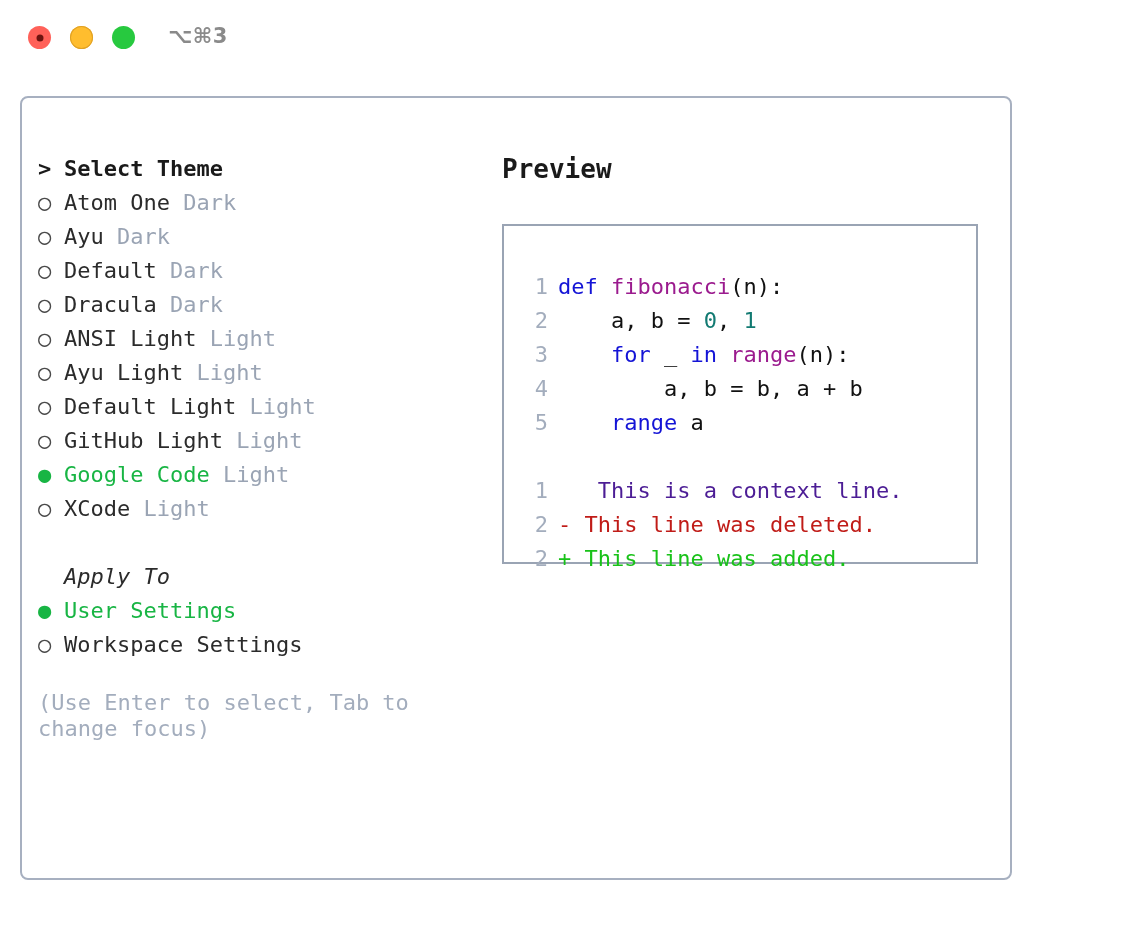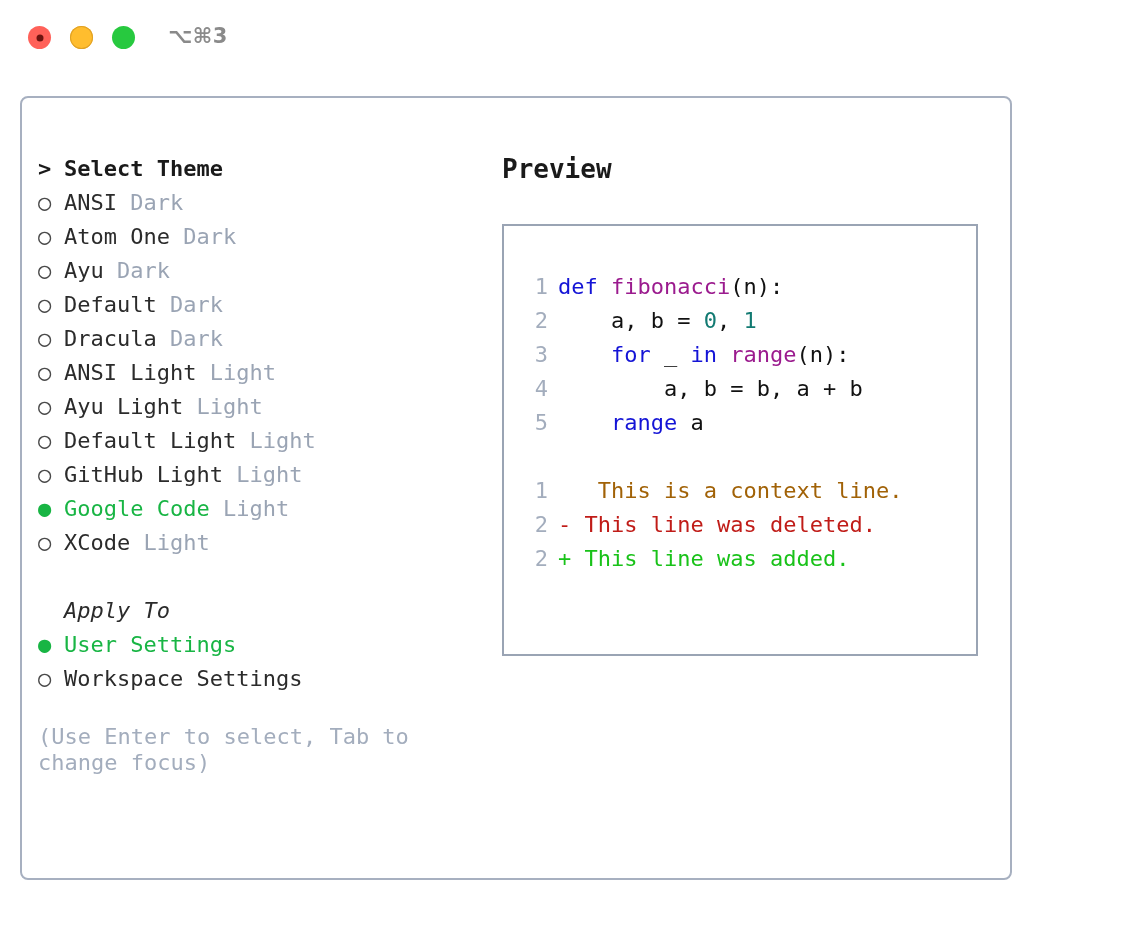--- a/index.html
+++ b/index.html
@@ -136,21 +136,21 @@
   }
   .preview-title {
     font-size: 26px;
     font-weight: 700;
     color: #1a1a1a;
     line-height: 34px;
   }
   .code-box {
     margin-top: 38px;
     width: 476px;
-    height: 432px;
+    height: 340px;
     border: 2px solid #9aa4b4;
     box-sizing: border-box;
     background: #ffffff;
     padding: 44px 0 0 0;
   }
   .code-line {
     font-size: 22px;
     height: 34px;
     line-height: 34px;
     white-space: pre;
@@ -161,21 +161,21 @@
     display: inline-block;
     width: 26px;
     text-align: right;
     color: #a3adbd;
     margin-right: 10px;
   }
   .kw   { color: #1414d6; }
   .fn   { color: #9b1b8e; }
   .num  { color: #127a72; }
   .pl   { color: #111111; }
-  .ctx  { color: #a16207; }
+  .ctx  { color: #4c1d95; }
   .del  { color: #c01c18; }
   .add  { color: #19c219; }
   .gap  { height: 34px; }
 </style>
 </head>
 <body>
 
 <div class="window">
 
   <div class="titlebar">
@@ -189,21 +189,20 @@
 
   <div class="panel">
 
     <div class="left-col">
 
       <div class="row head-row">
         <span class="bullet">&gt;</span><span>Select Theme</span>
       </div>
 
       <div id="theme-items">
-          <div class="row"><span class="bullet">○</span><span class="item-label">ANSI</span><span class="tag"> Dark</span></div>
           <div class="row"><span class="bullet">○</span><span class="item-label">Atom One</span><span class="tag"> Dark</span></div>
           <div class="row"><span class="bullet">○</span><span class="item-label">Ayu</span><span class="tag"> Dark</span></div>
           <div class="row"><span class="bullet">○</span><span class="item-label">Default</span><span class="tag"> Dark</span></div>
           <div class="row"><span class="bullet">○</span><span class="item-label">Dracula</span><span class="tag"> Dark</span></div>
           <div class="row"><span class="bullet">○</span><span class="item-label">ANSI Light</span><span class="tag"> Light</span></div>
           <div class="row"><span class="bullet">○</span><span class="item-label">Ayu Light</span><span class="tag"> Light</span></div>
           <div class="row"><span class="bullet">○</span><span class="item-label">Default Light</span><span class="tag"> Light</span></div>
           <div class="row"><span class="bullet">○</span><span class="item-label">GitHub Light</span><span class="tag"> Light</span></div>
           <div class="row"><span class="bullet sel">●</span><span class="item-label selected">Google Code</span><span class="tag"> Light</span></div>
           <div class="row"><span class="bullet">○</span><span class="item-label">XCode</span><span class="tag"> Light</span></div>

